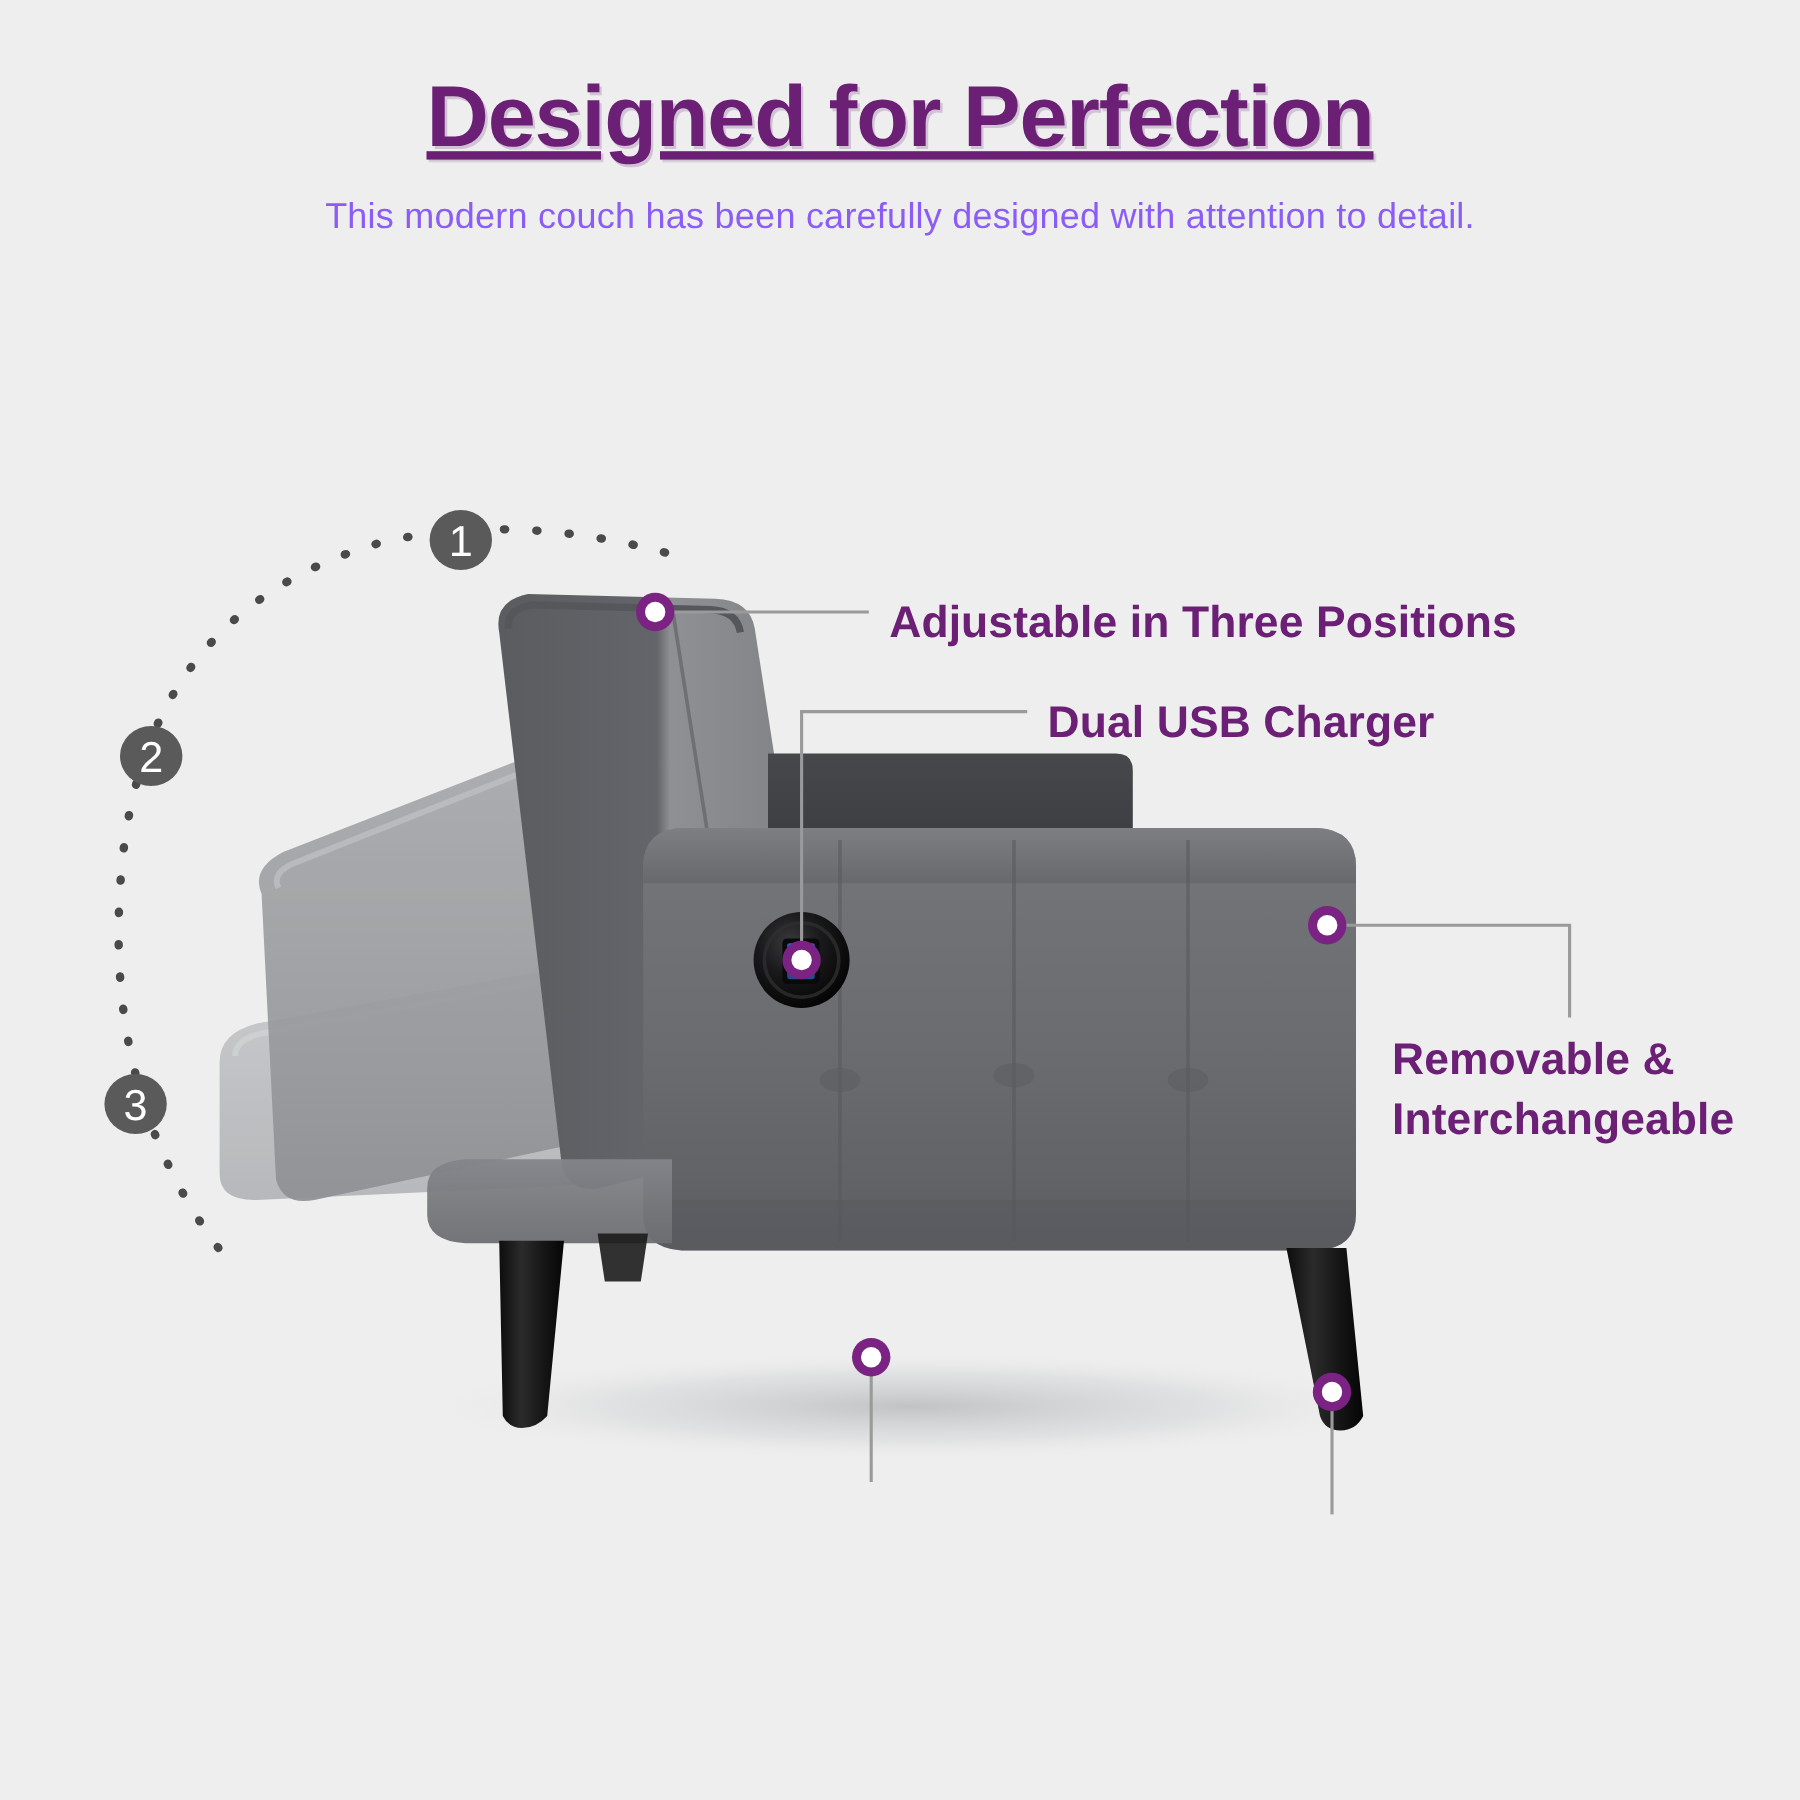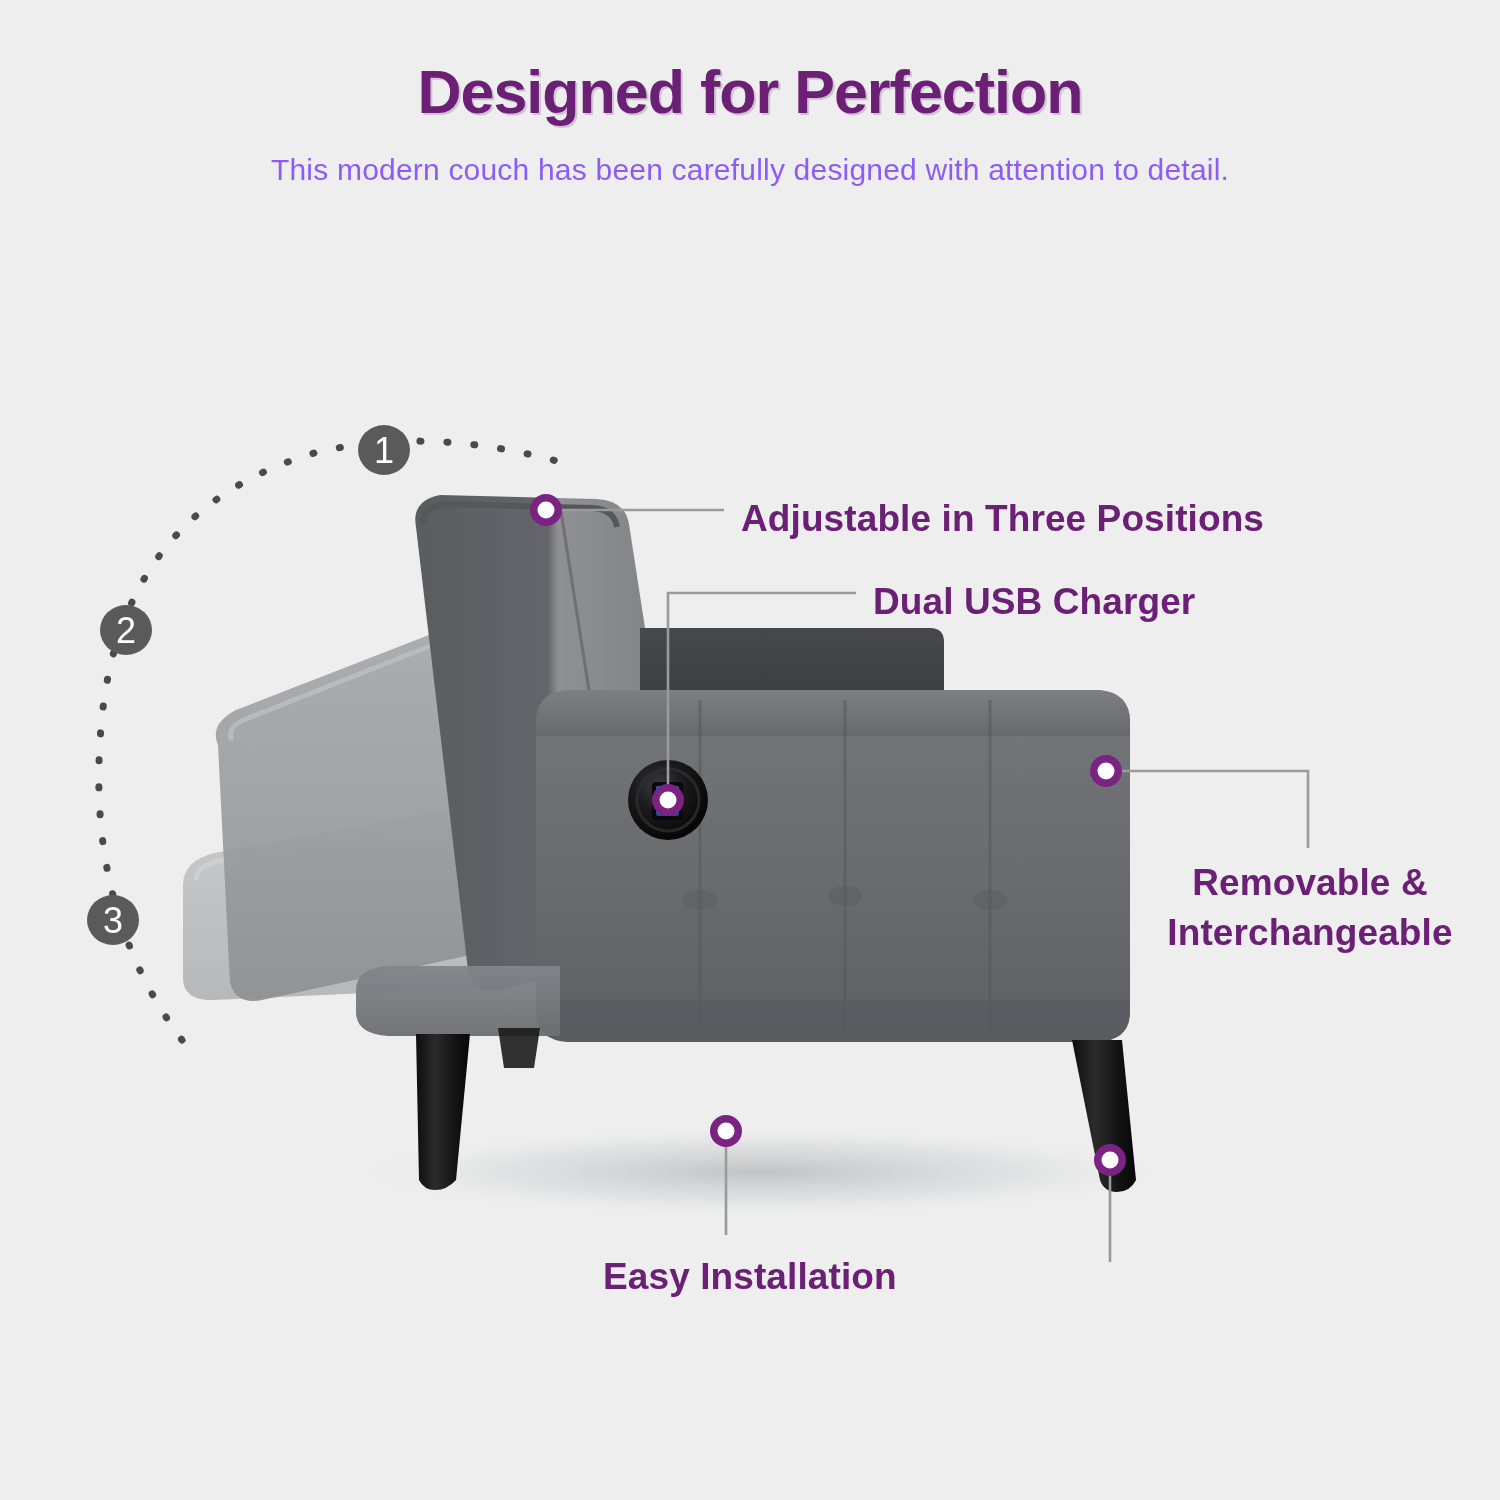--- a/index.html
+++ b/index.html
@@ -9,24 +9,25 @@
     font-family:"Liberation Sans",sans-serif;
     overflow:hidden;
     position:relative;
   }
   .stage{position:absolute;inset:0;}
 
   
   .header{position:absolute;top:0;left:0;width:1500px;text-align:center;}
   .title{
     margin:0;padding-top:62px;
-    font-size:61px;line-height:1.0;
+    font-size:72px;line-height:1.0;
     font-weight:bold;letter-spacing:-1px;
     color:#6b2076;
     text-shadow:2px 2px 0 rgba(120,70,135,.25);
+    text-decoration:underline;
   }
   .subtitle{
     margin:0;padding-top:30px;
     font-size:30px;letter-spacing:.2px;
     color:#8b5cf6;font-weight:normal;
   }
 
   
   .scene{position:absolute;left:0;top:0;width:1500px;height:1500px;}
   .scene svg{position:absolute;left:0;top:0;}
@@ -34,21 +35,21 @@
   
   .callout{
     position:absolute;
     color:#6b2076;
     font-weight:bold;
     font-size:37px;
     letter-spacing:.1px;
     white-space:nowrap;
     line-height:1.35;
   }
-  .callout.wrap{white-space:normal;text-align:center;}
+  .callout.wrap{white-space:normal;text-align:left;}
 
   #c-adjustable{left:741px;top:494px;}
   #c-usb{left:873px;top:577px;}
   #c-removable{left:1160px;top:858px;width:300px;}
   #c-easy{left:603px;top:1252px;}
   #c-legs{left:983px;top:1278px;}
 </style>
 </head>
 <body>
 
@@ -221,17 +222,16 @@
         </g>
       </g>
     </svg>
 
     <div class="callout" id="c-adjustable">Adjustable in Three Positions</div>
 
     <div class="callout" id="c-usb">Dual USB Charger</div>
 
     <div class="callout wrap" id="c-removable">Removable &amp; Interchangeable</div>
 
-    <div class="callout" id="c-easy">Easy Installation</div>
 
   </div>
 
 </div>
 
 </body></html>

